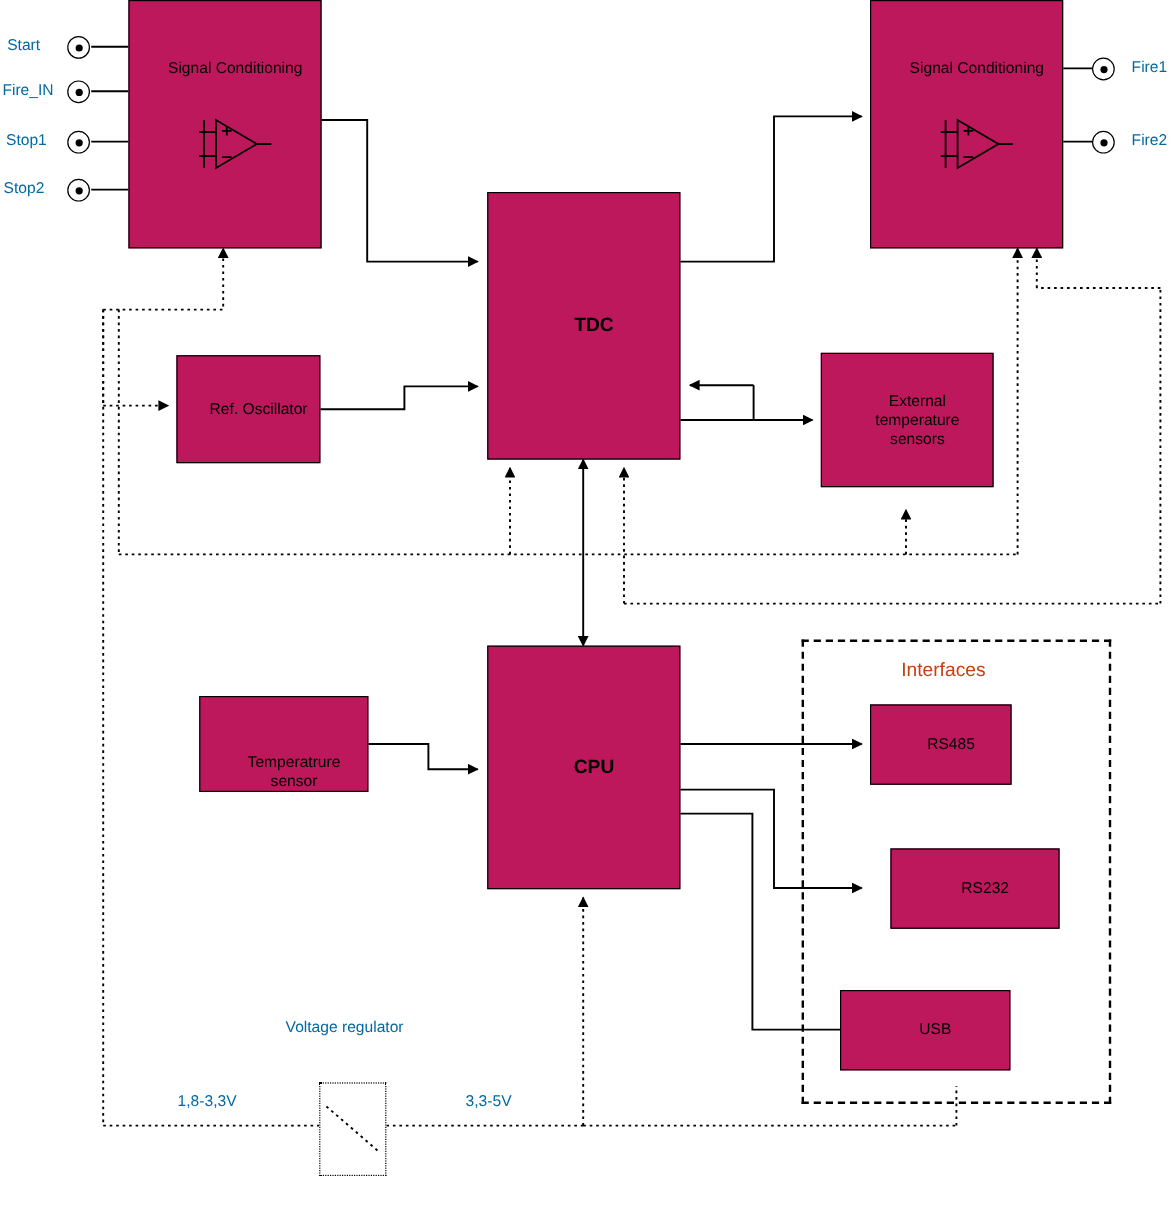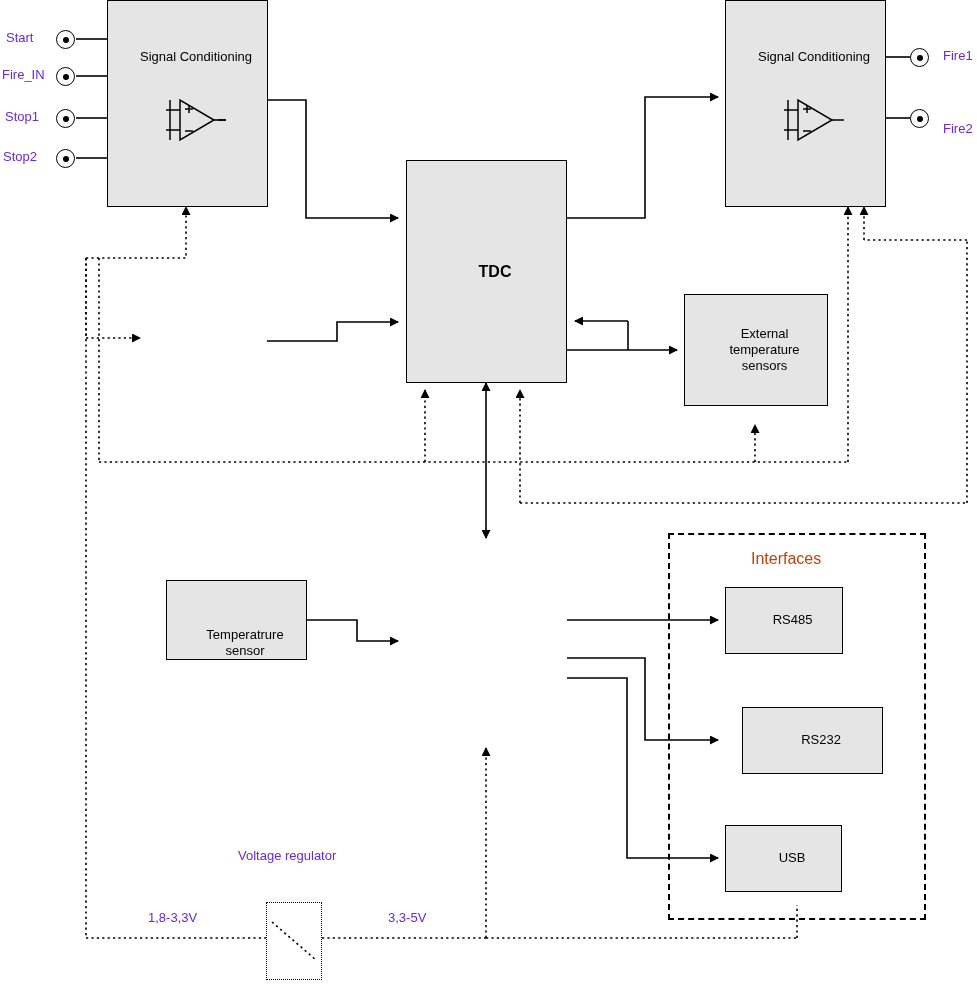--- a/index.html
+++ b/index.html
@@ -18,21 +18,21 @@
   svg.layer {
     position: absolute;
     left: 0;
     top: 0;
     width: 977px;
     height: 1006px;
   }
   .box {
     position: absolute;
     border: 1.6px solid #000;
-    background: #e5e5e5;
+    background: #be185d;
     box-sizing: border-box;
     display: flex;
     align-items: center;
     justify-content: center;
     text-align: center;
     font-size: 13px;
     color: #000;
     line-height: 1.25;
     padding-left: 17px;
   }
@@ -48,21 +48,21 @@
   }
   .dotted-box {
     position: absolute;
     border: 1.6px dotted #000;
     box-sizing: border-box;
     background: #fff;
   }
   .label {
     position: absolute;
     font-size: 13px;
-    color: #6d28d9;
+    color: #0369a1;
     white-space: nowrap;
   }
   .port {
     position: absolute;
     width: 19px;
     height: 19px;
     border: 1.6px solid #000;
     border-radius: 50%;
     background: #fff;
     box-sizing: border-box;
@@ -175,21 +175,21 @@
   <div class="label" style="left:5px; top:109px;">Stop1</div>
   <div class="port" style="left:56px; top:109px;"></div>
 
   <div class="label" style="left:3px; top:149px;">Stop2</div>
   <div class="port" style="left:56px; top:149px;"></div>
 
   <div class="port" style="left:910px; top:48px;"></div>
   <div class="label" style="left:943px; top:48px;">Fire1</div>
 
   <div class="port" style="left:910px; top:109px;"></div>
-  <div class="label" style="left:943px; top:109px;margin-top:12px;">Fire2</div>
+  <div class="label" style="left:943px; top:109px;">Fire2</div>
 
   <div class="box" style="left:107px; top:0px; width:161px; height:207px; align-items:flex-start; padding-top:48px;">
     <span>Signal Conditioning</span>
   </div>
   <svg style="position:absolute; left:160px; top:92px; width:70px; height:56px;" viewBox="0 0 70 56">
     <g stroke="#000" stroke-width="1.5" fill="none">
       <path d="M20,8 L20,48 L54,28 Z"></path>
       <line x1="6" y1="18" x2="20" y2="18"></line>
       <line x1="6" y1="38" x2="20" y2="38"></line>
       <line x1="54" y1="28" x2="66" y2="28"></line>
@@ -215,43 +215,49 @@
       <line x1="25" y1="17" x2="33" y2="17"></line>
       <line x1="29" y1="13" x2="29" y2="21"></line>
       <line x1="25" y1="39" x2="33" y2="39"></line>
     </g>
   </svg>
 
   <div class="box bold" style="left:406px; top:160px; width:161px; height:223px;">
     <span>TDC</span>
   </div>
 
+  <div class="box" style="left:147px; top:296px; width:120px; height:90px;">
+    <span>Ref. Oscillator</span>
+  </div>
 
   <div class="box" style="left:684px; top:280px; width:144px; height:112px; white-space:pre-line;margin-top:14px;">
     <span>External
 temperature
 sensors</span>
   </div>
 
+  <div class="box bold" style="left:406px; top:538px; width:161px; height:203px;">
+    <span>CPU</span>
+  </div>
 
   <div class="box" style="left:166px; top:580px; width:141px; height:80px; white-space:pre-line;align-items:flex-end;">
     <span>Temperatrure
 sensor</span>
   </div>
 
   <div class="dashed-group" style="left:668px; top:533px; width:258px; height:387px;"></div>
   <div class="title-lbl" style="left:751px; top:550px;">Interfaces</div>
 
   <div class="box" style="left:725px; top:587px; width:118px; height:67px;">
     <span>RS485</span>
   </div>
   <div class="box" style="left:725px; top:707px; width:141px; height:67px;margin-left:17px;">
     <span>RS232</span>
   </div>
-  <div class="box" style="left:725px; top:825px; width:117px; height:67px;text-align:right;">
+  <div class="box" style="left:700px; top:825px; width:142px; height:67px;text-align:right;">
     <span>USB</span>
   </div>
 
   <div class="label" style="left:238px; top:848px;">Voltage regulator</div>
   <div class="dotted-box" style="left:266px; top:902px; width:56px; height:78px;"></div>
   <svg style="position:absolute; left:266px; top:902px; width:56px; height:78px;" viewBox="0 0 56 78">
     <line x1="6" y1="20" x2="50" y2="58" stroke="#000" stroke-width="1.6" stroke-dasharray="2.2,3.2"></line>
   </svg>
 
   <div class="label" style="left:148px; top:910px;">1,8-3,3V</div>

